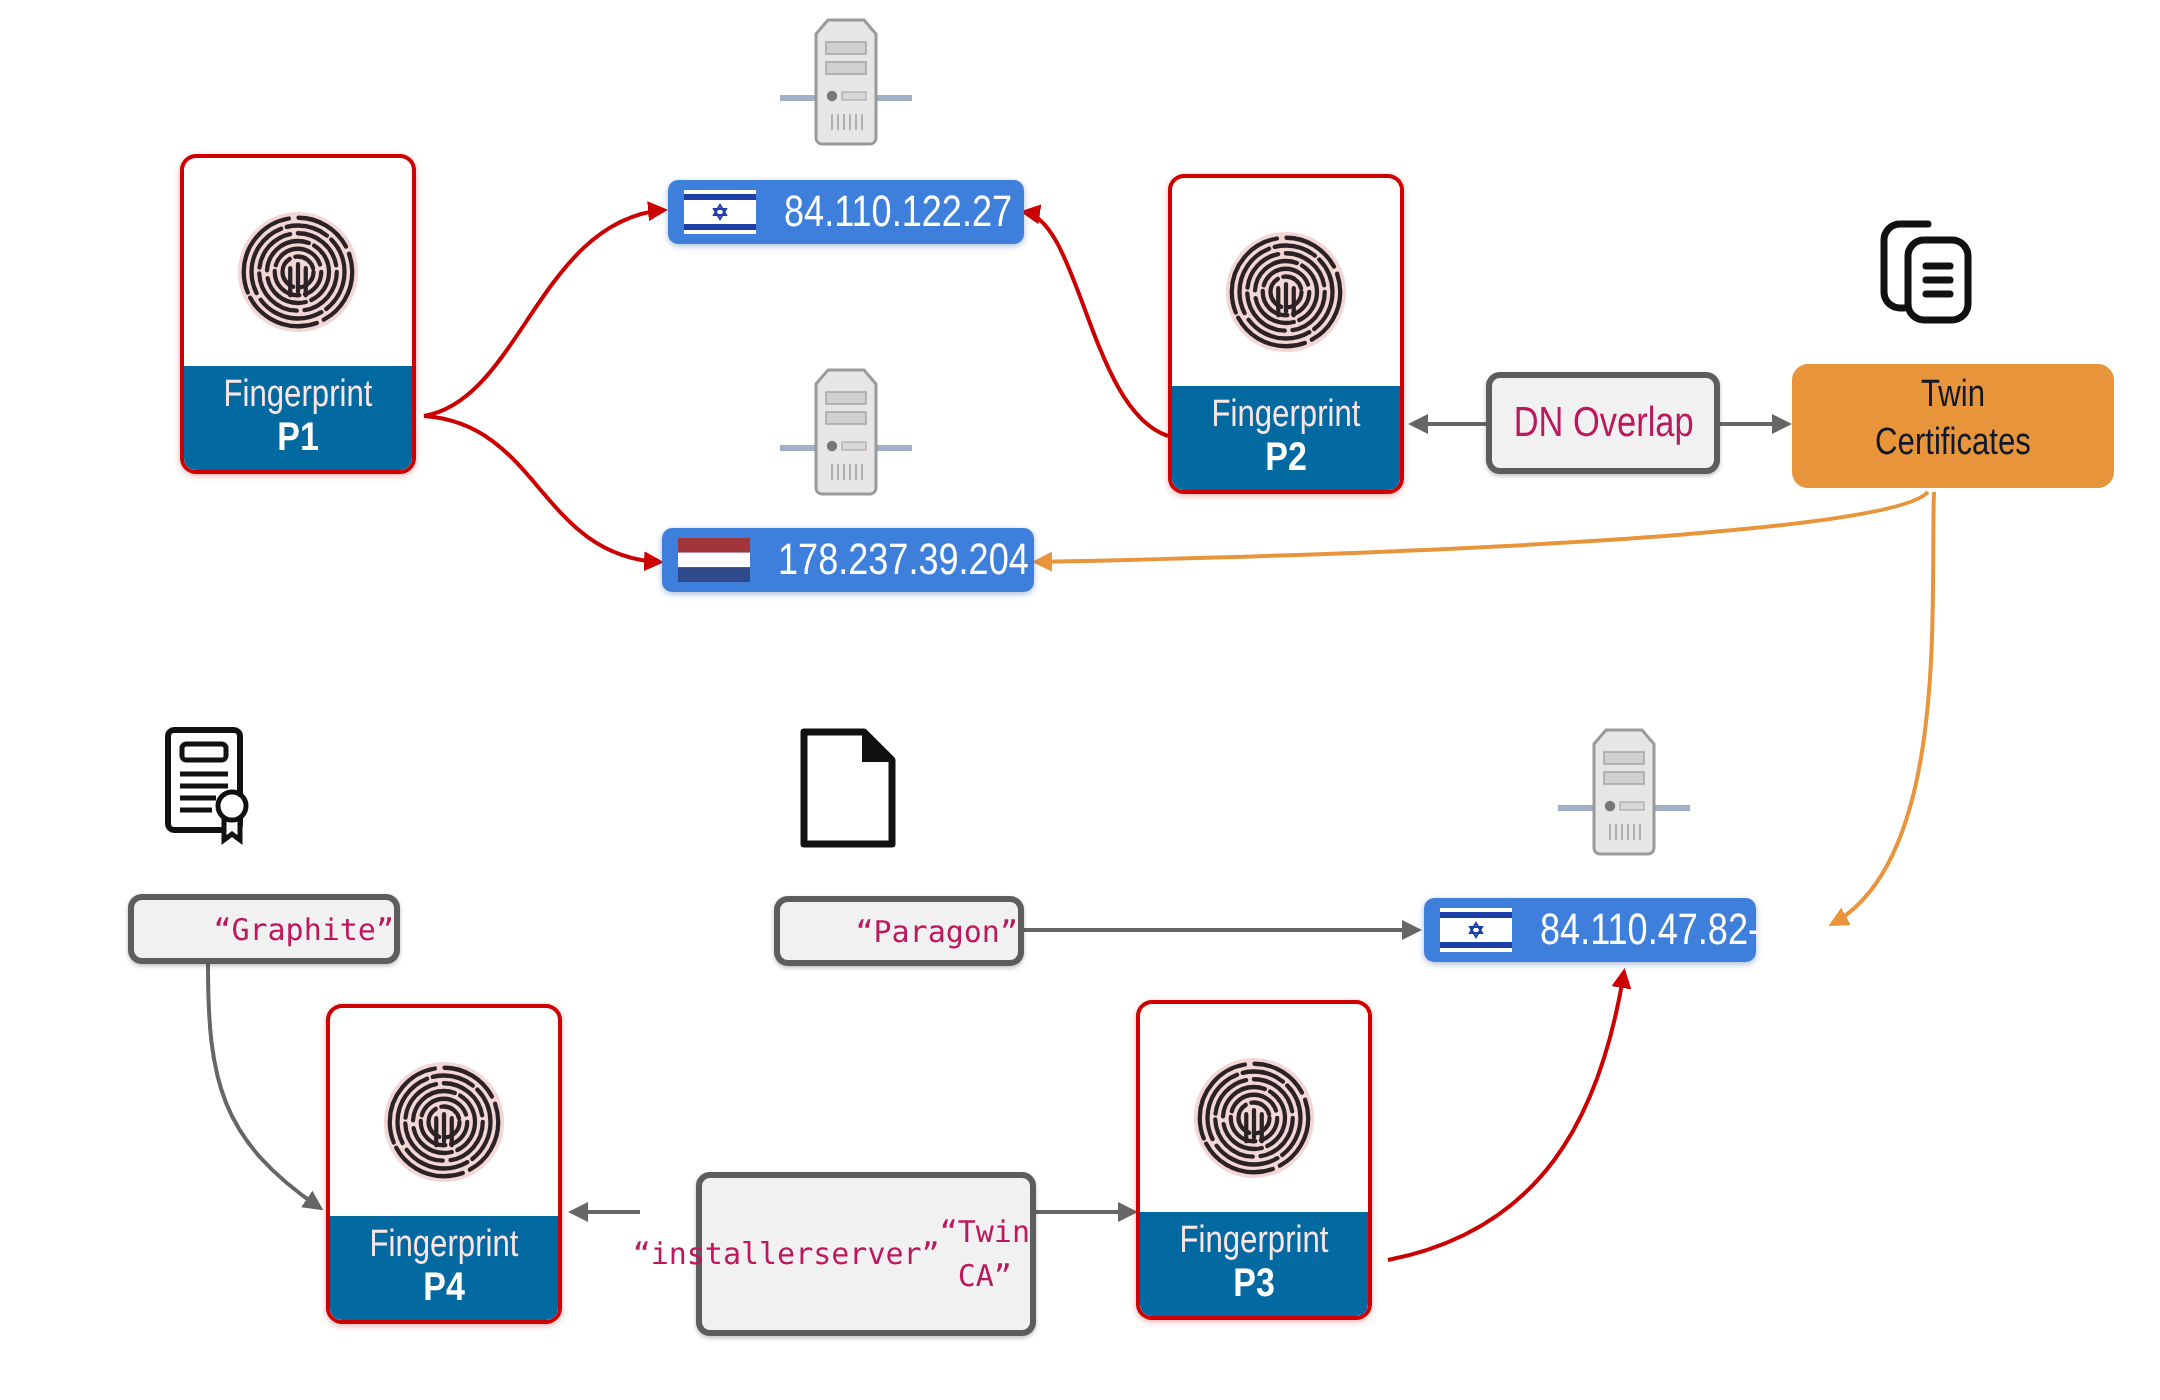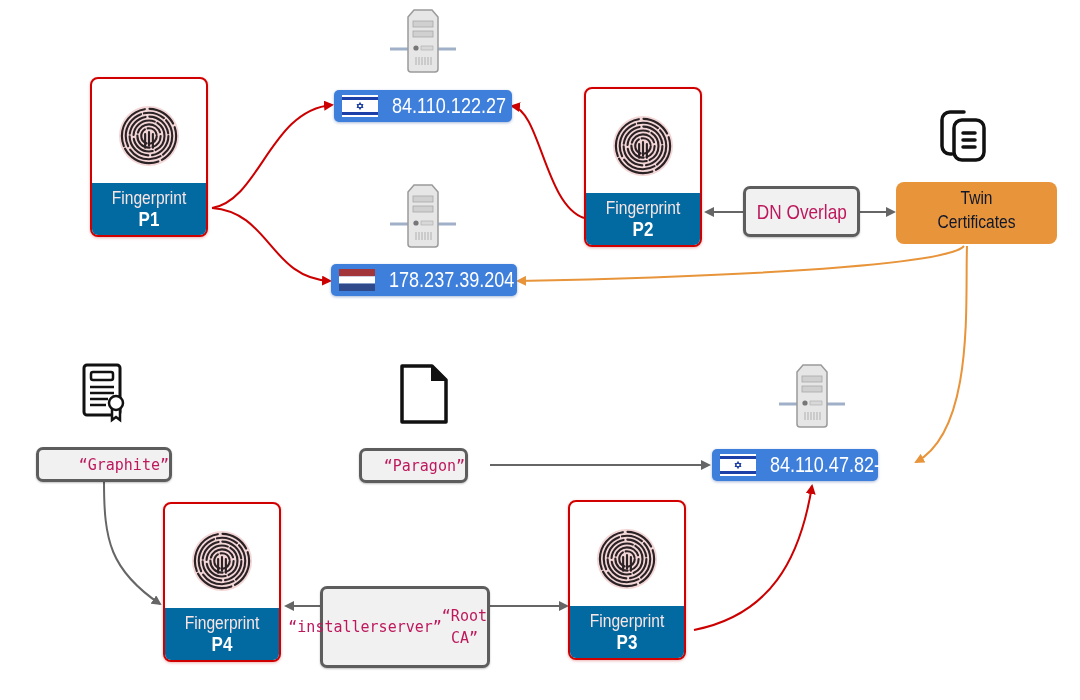--- a/index.html
+++ b/index.html
@@ -14,21 +14,21 @@
   .fp-label .fp-title { display:block; font-size:19px; line-height:21px; transform:scaleX(0.82); }
   .fp-label .fp-id { display:block; font-size:20px; font-weight:bold; line-height:22px; color:#fff; transform:scaleX(0.85); }
   .ip-box { position:absolute; height:32px; background:#3f7fdc; border-radius:5px; color:#fff;
             box-shadow:0 1px 3px rgba(40,80,160,0.4); display:flex; align-items:center; box-sizing:border-box; padding:0 8px; }
   .ip-box .flag { width:36px; height:22px; margin-right:14px; flex:none; }
   .ip-box .ip-text { font-size:22px; letter-spacing:0; transform:scaleX(0.82); transform-origin:left center; white-space:nowrap; }
   .server-icon { position:absolute; width:70px; height:70px; }
   .gray-box { position:absolute; background:#f1f1f1; border:3px solid #5d5d5d; border-radius:7px; box-sizing:border-box;
               display:flex; align-items:center; justify-content:flex-end; text-align:center; color:#be185d;
               box-shadow:0 1px 2px rgba(0,0,0,0.25); }
-  .mono { font-family:"DejaVu Sans Mono","Liberation Mono", monospace; font-size:15px; }
+  .mono { font-family:"DejaVu Sans Mono","Liberation Mono", monospace; font-size:15px;margin-left:28px; }
   .narrow { font-size:19px; transform:scaleX(0.82); display:inline-block; white-space:nowrap; }
   .twin-box { position:absolute; left:896px; top:182px; width:161px; height:62px; background:#e8943a; border-radius:8px;
               color:#0f172a; text-align:center; box-sizing:border-box; padding-top:4px; }
   .twin-box span { display:block; font-size:19px; line-height:24px; transform:scaleX(0.82); }
   .icon { position:absolute; }
 </style>
 </head>
 <body>
 
 <svg width="0" height="0" style="position:absolute">
@@ -206,20 +206,20 @@
 
 <div class="gray-box mono" style="left:36px; top:447px; width:136px; height:35px;">
   <span>“Graphite”</span>
 </div>
 
 <svg class="icon" style="left:398px; top:362px;" width="54" height="66" viewBox="0 0 54 66">
   <path d="M4 4 h30 l14 14 v42 h-44 z" fill="#fff" stroke="#111" stroke-width="3.5" stroke-linejoin="round"></path>
   <path d="M33 4 l15 15 h-15 z" fill="#111"></path>
 </svg>
 
-<div class="gray-box mono" style="left:359px; top:448px; width:109px; height:35px;">
+<div class="gray-box mono" style="left:359px; top:448px; width:125px; height:35px;">
   <span>“Paragon”</span>
 </div>
 
 <div class="gray-box mono" style="left:320px; top:586px; width:170px; height:82px; flex-direction:row; line-height:22px;">
   <span>“installerserver”</span>
-  <span>“Root CA”</span>
+  <span>“Twin CA”</span>
 </div>
 
 </body></html>

